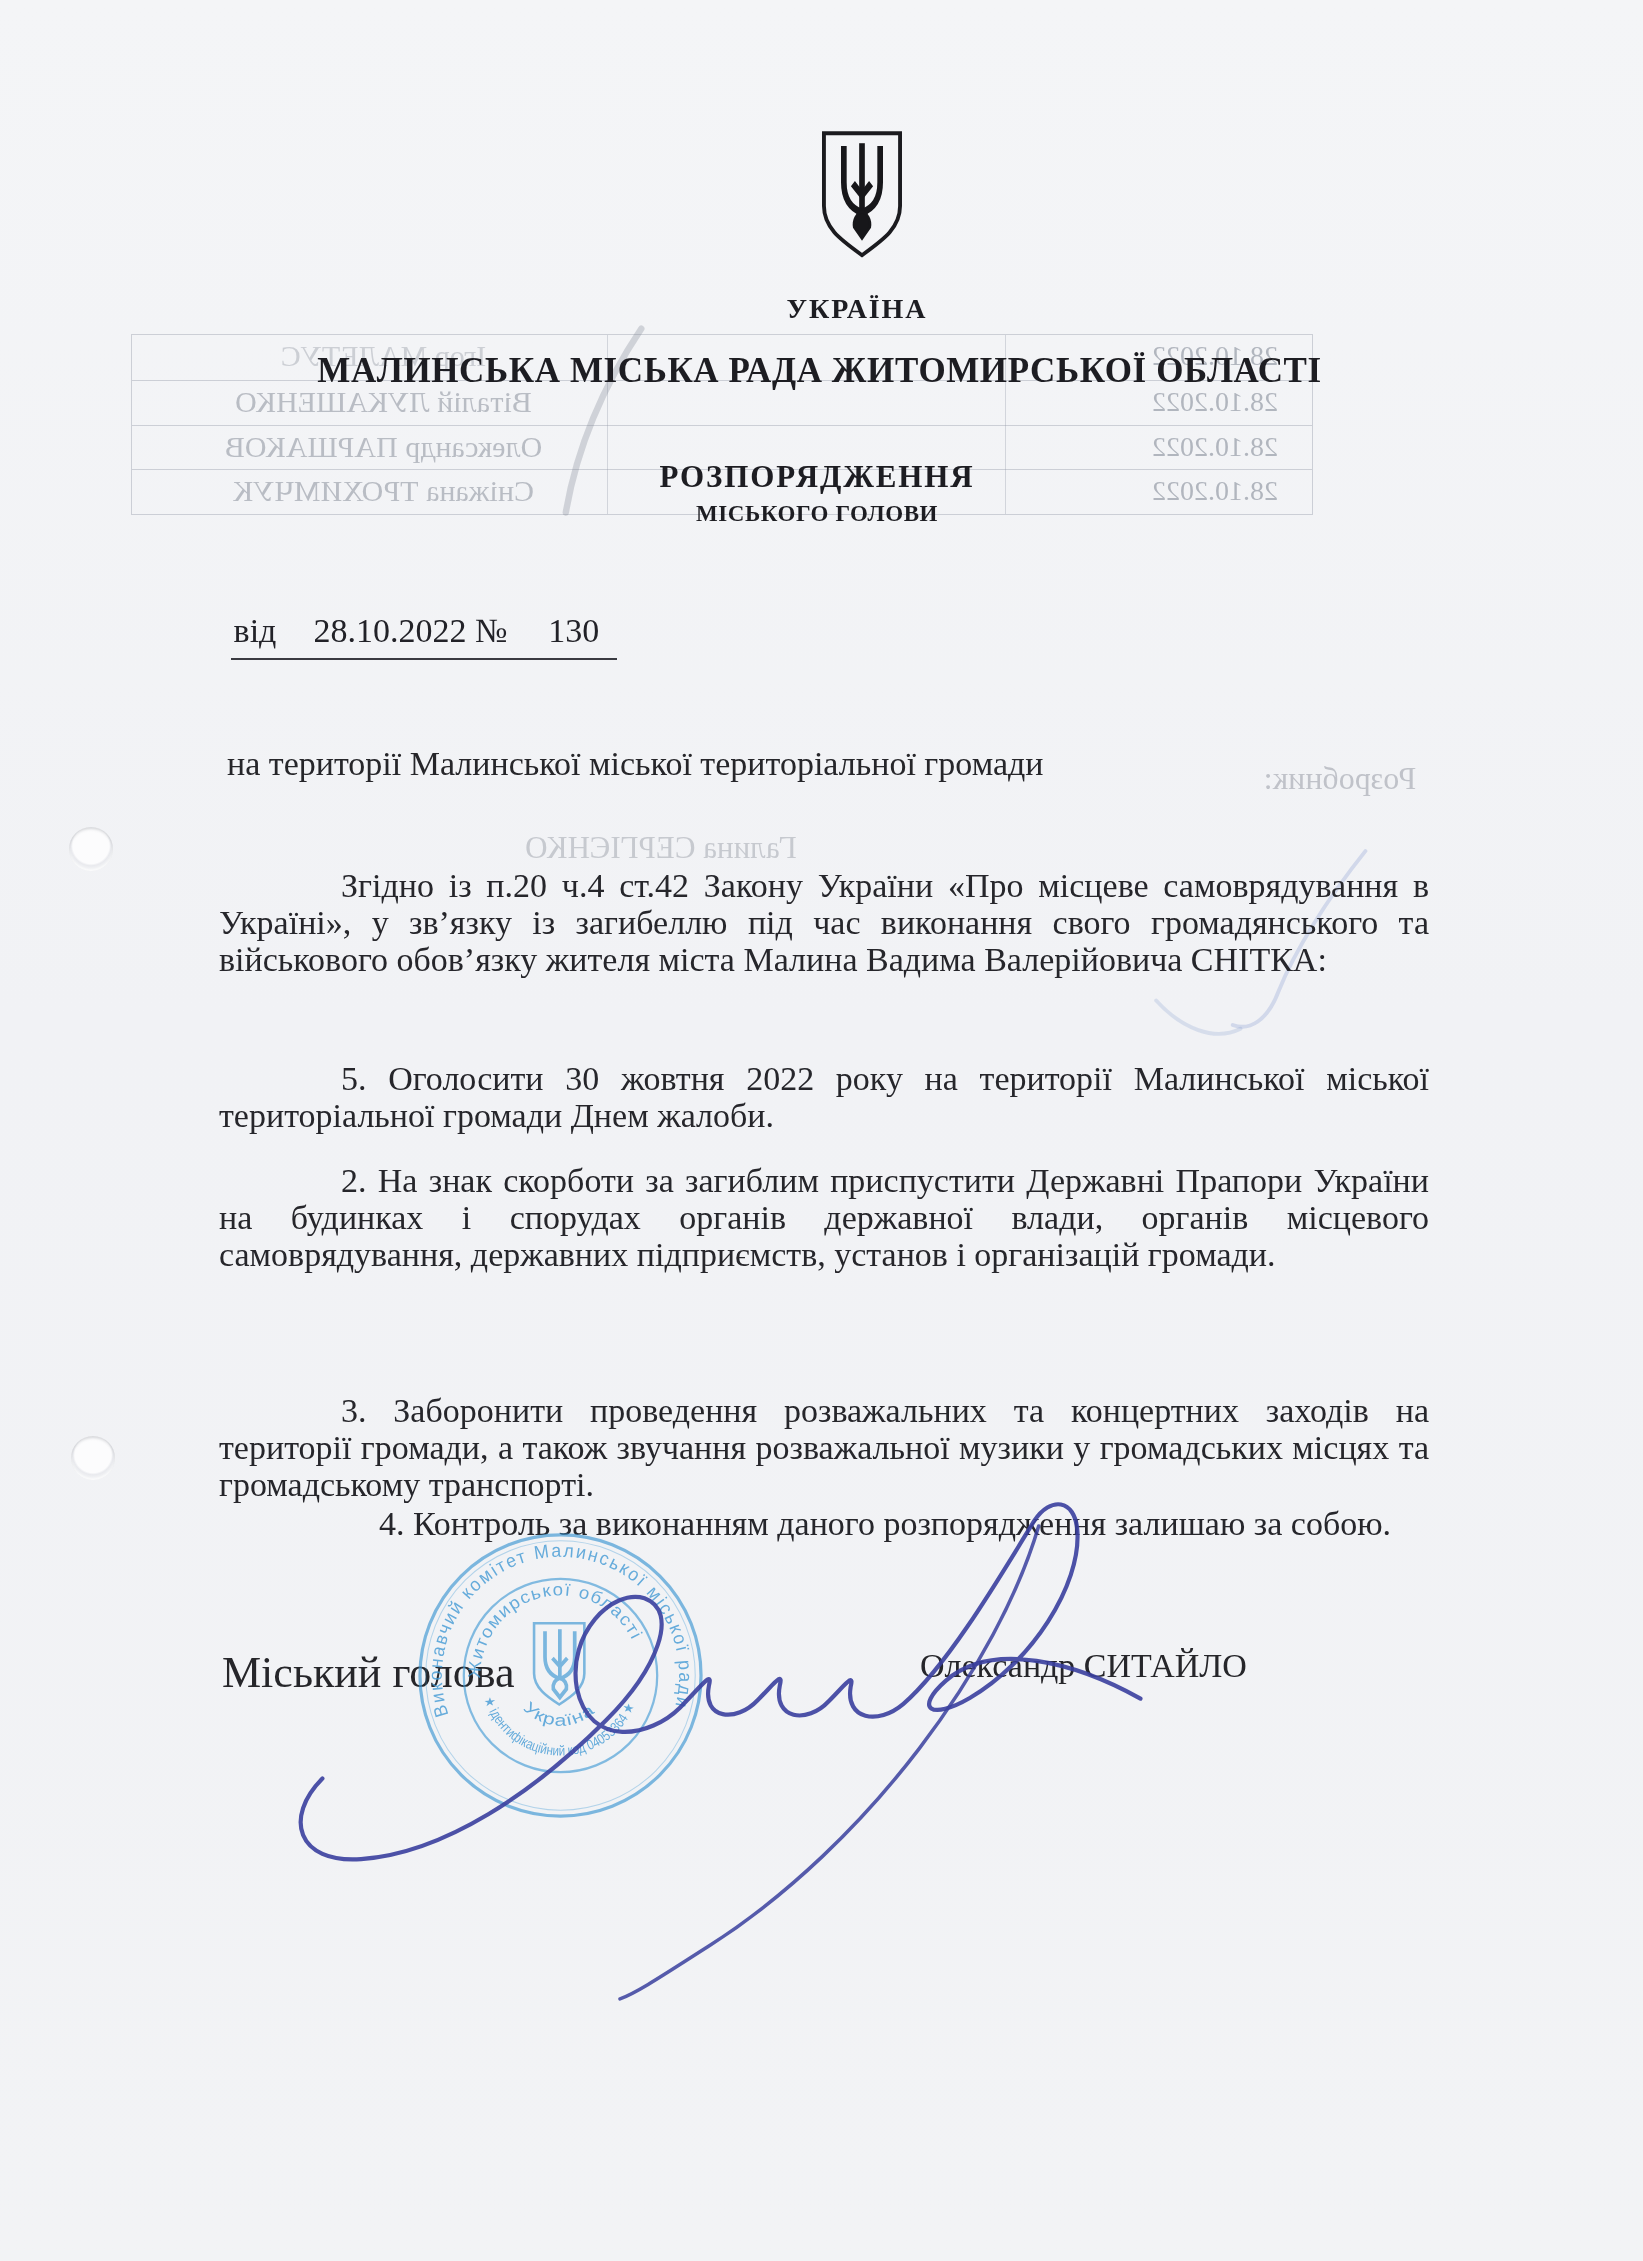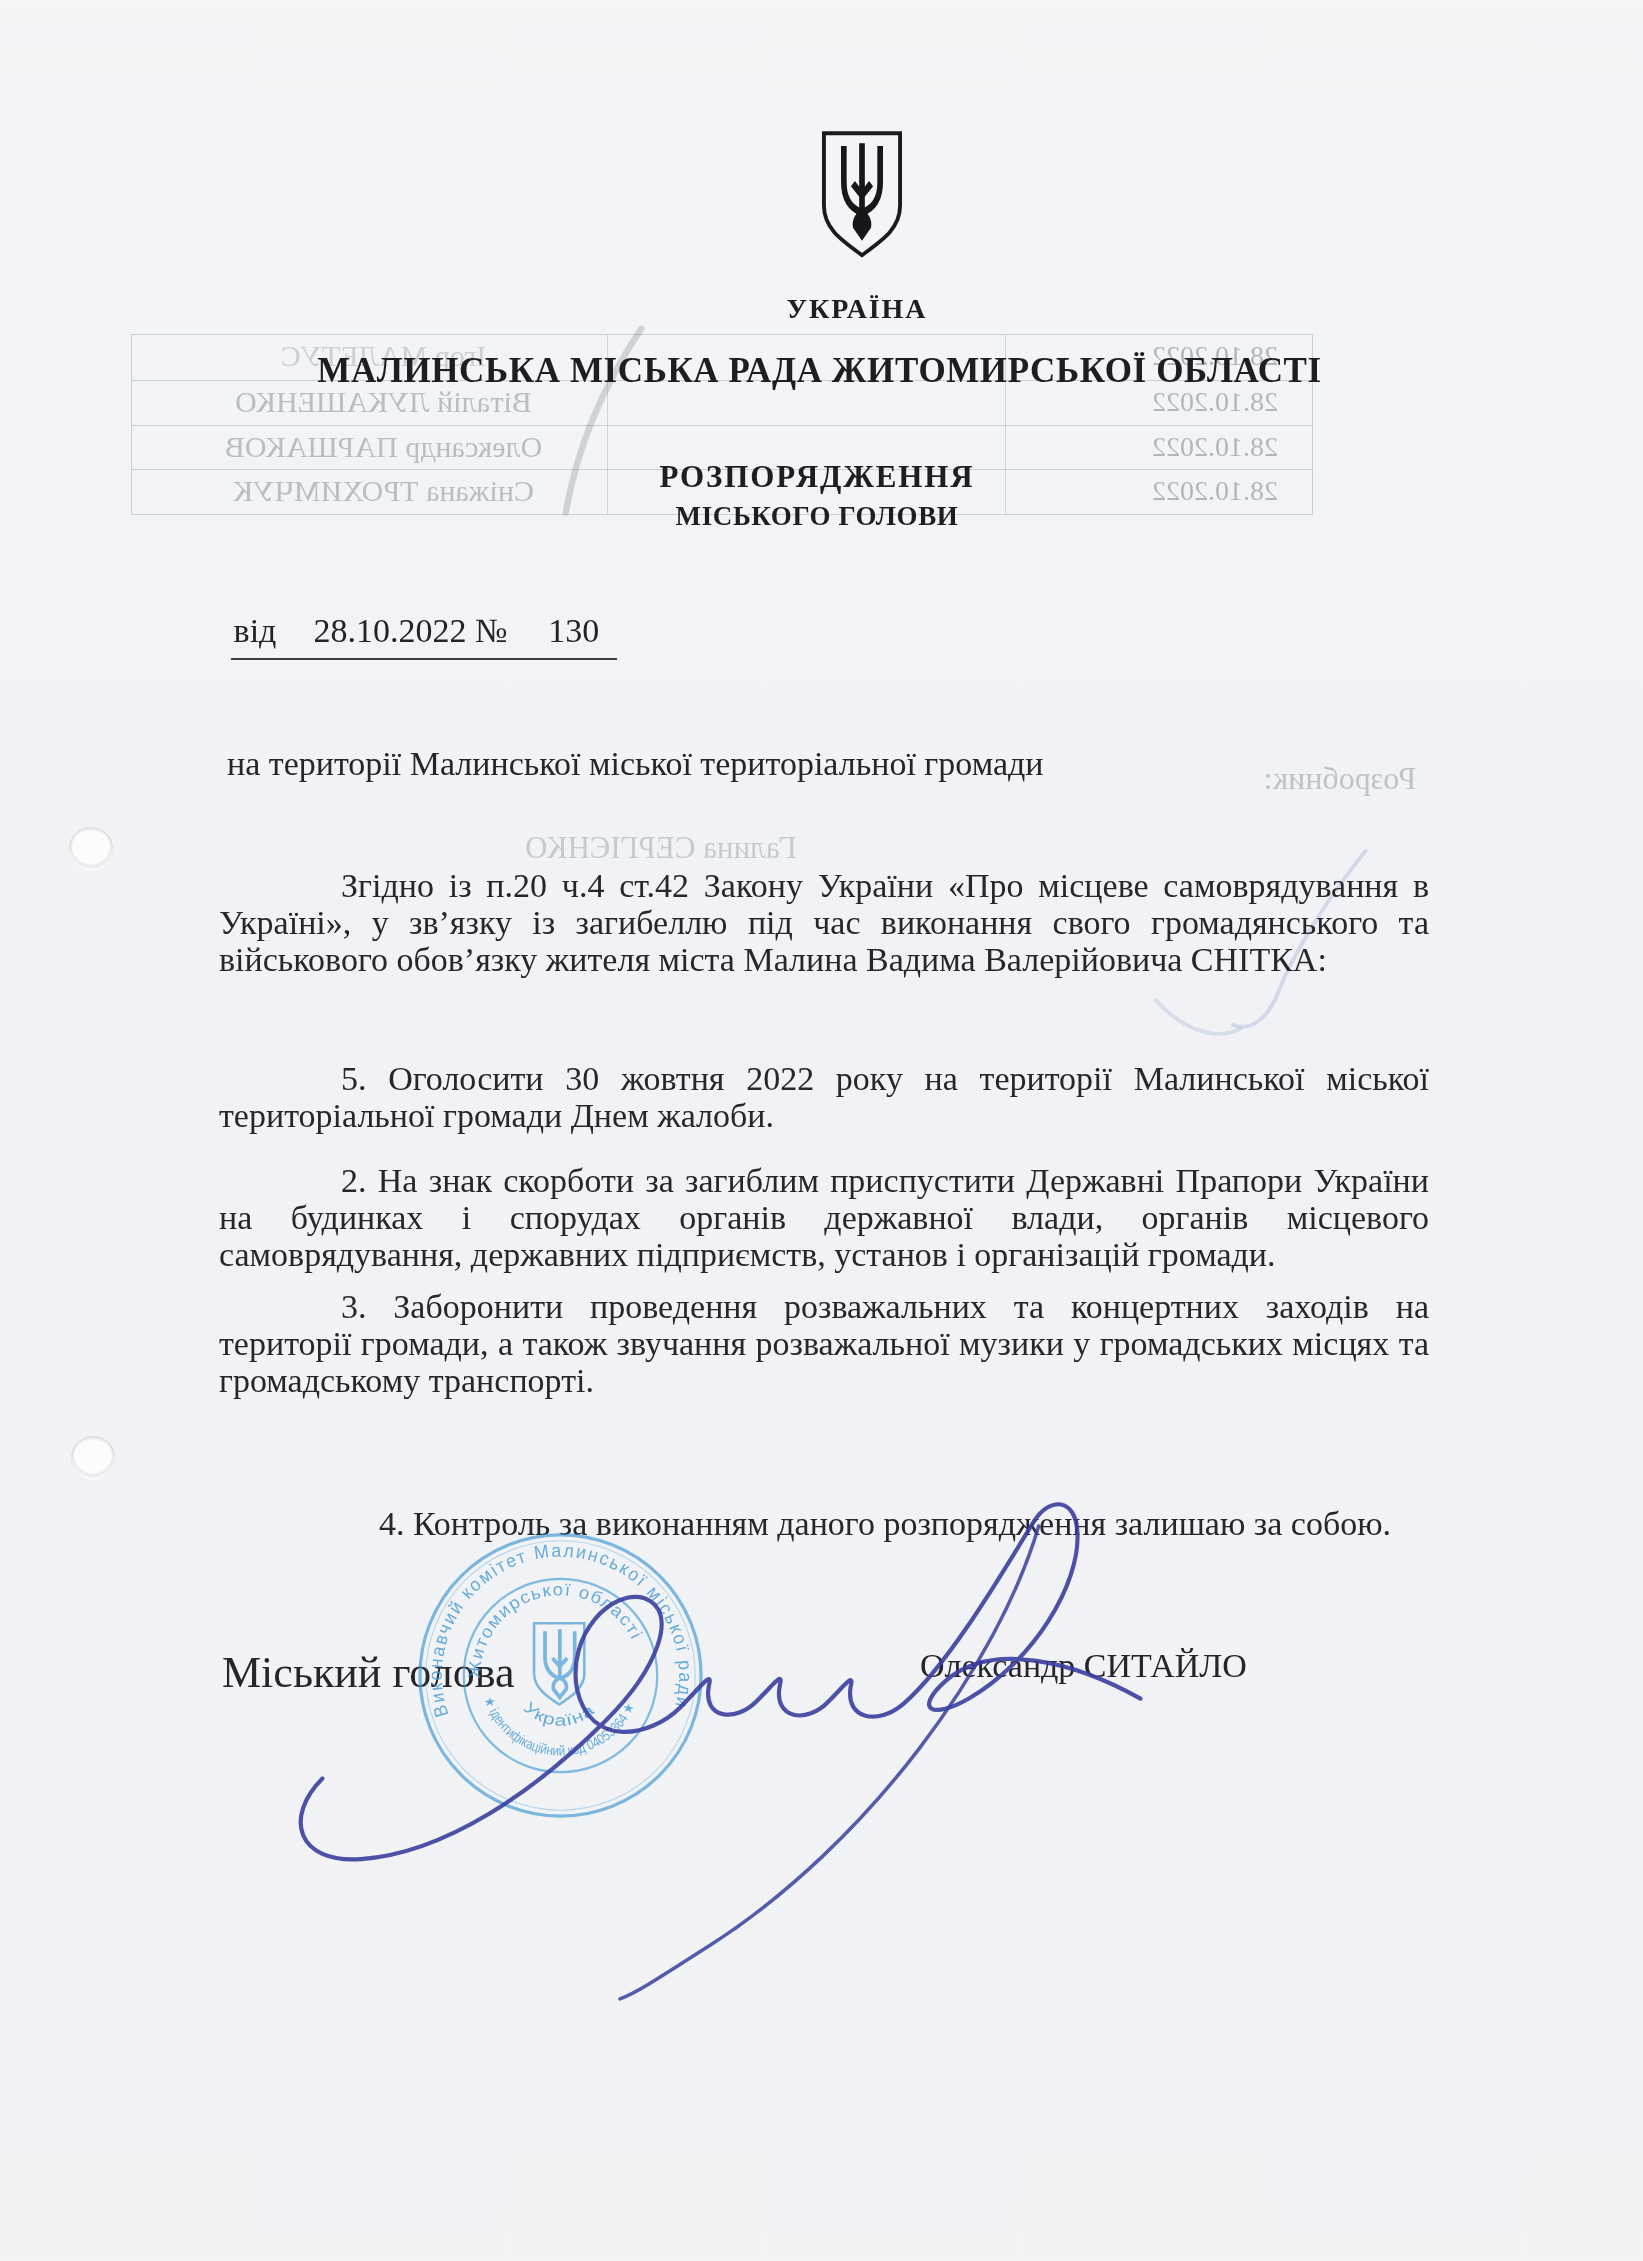--- a/index.html
+++ b/index.html
@@ -27,33 +27,33 @@
     font-size:28px;line-height:41px;color:rgba(100,108,124,.46);white-space:nowrap;}
   .bleed-faint{color:rgba(104,112,127,.28);}
   .bleed-label{font-size:32px;color:rgba(110,116,130,.38);white-space:nowrap;text-align:center;}
   .bleed-label2{font-size:31px;color:rgba(112,118,132,.33);white-space:nowrap;text-align:center;}
   
   .ink{z-index:3;}
   .doc-bold{font-weight:bold;color:#1d1d22;}
   #country-title{left:0;top:293px;width:1714px;font-size:28px;letter-spacing:1.9px;}
   #authority-title{left:0;top:351px;width:1639px;font-size:35px;letter-spacing:0.6px;white-space:nowrap;}
   #doc-type-title{left:0;top:459px;width:1634px;font-size:31px;letter-spacing:1.9px;}
-  #doc-subtype-title{left:0;top:501px;width:1634px;font-size:27px;letter-spacing:0.6px;}
+  #doc-subtype-title{left:0;top:501px;width:1634px;font-size:23px;letter-spacing:0.6px;}
   #date-line{left:231px;top:612px;font-size:34px;border-bottom:2.6px solid #3a3a41;
     padding:0 18px 7.7px 2.6px;color:#222228;}
   .gap1{display:inline-block;width:37px;}
   .gap2{display:inline-block;width:41px;}
   #subject-line1{left:227px;top:695px;font-size:34px;}
   #subject-line2{left:227px;top:745px;font-size:34px;}
   .para{left:219px;width:1210px;font-size:34px;line-height:37px;
     text-align:justify;text-indent:122px;color:#26262b;}
   #intro-para{top:833px;}
   #item-1{top:1026px;}
   #item-2{top:1128px;}
-  #item-3{top:1254px;}
+  #item-3{top:1358px;}
   #item-4{top:1471px;text-align:center;}
   #signature-title{left:222px;top:1647px;font-size:44px;}
   #signature-name{left:920px;top:1647px;font-size:34px;white-space:nowrap;}
   
   #stamp-svg{left:409px;top:1524px;z-index:4;opacity:.78;}
   #stamp-svg text{font-family:"Liberation Sans","DejaVu Sans",sans-serif;}
   #signature-svg{left:258px;top:1482px;z-index:5;}
   #bleed-sign-svg{left:1095px;top:825px;z-index:1;}
   #bleed-streak-svg{left:451px;top:290px;z-index:1;}
   

